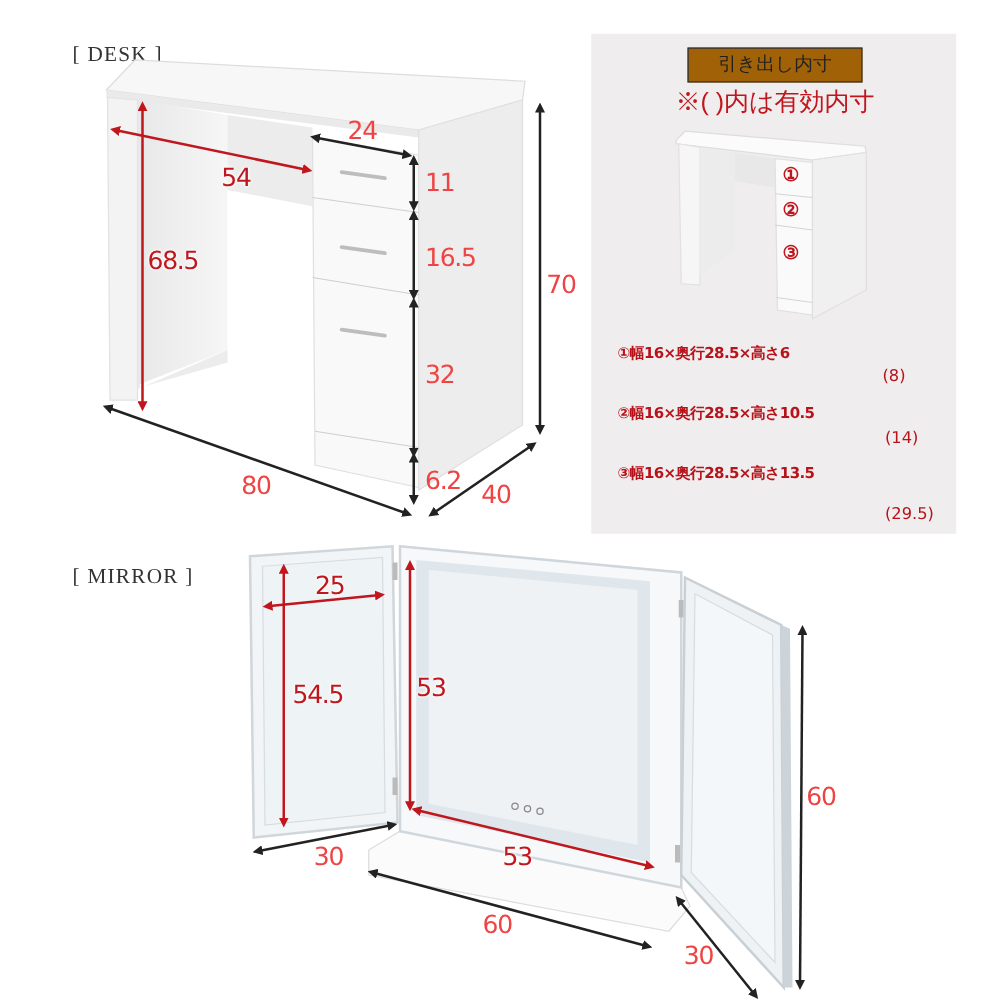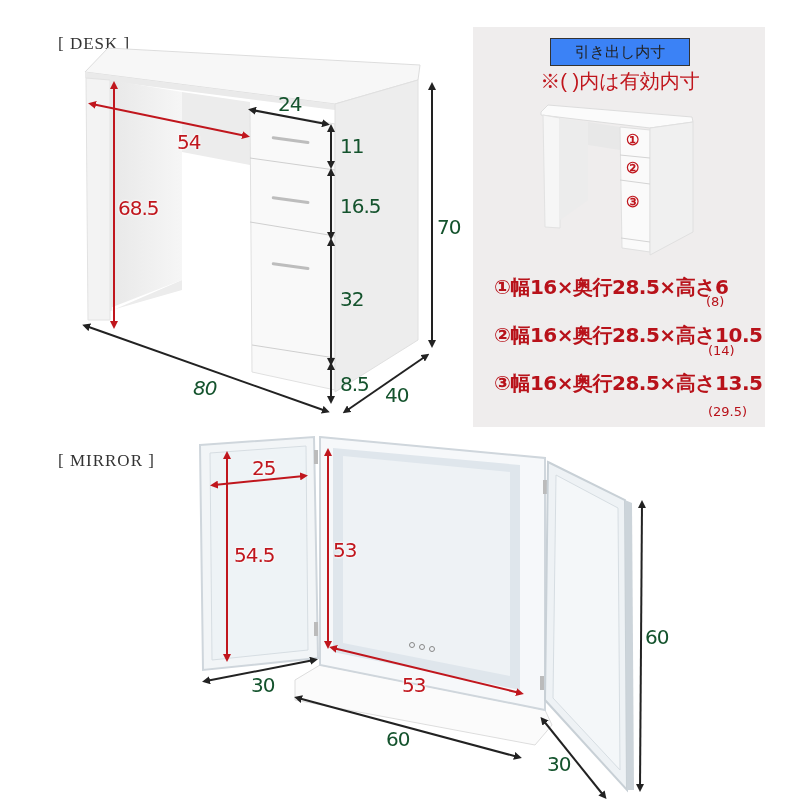--- a/index.html
+++ b/index.html
@@ -1,24 +1,24 @@
 <!DOCTYPE html>
 <html><head>
 <meta charset="utf-8">
 <style>
   html,body{margin:0;padding:0;background:#fff;}
   body{width:800px;height:800px;position:relative;overflow:hidden;font-family:"Liberation Sans",sans-serif;}
   .abs{position:absolute;}
   .section-title{font-family:"Liberation Serif",serif;font-size:17px;color:#333;letter-spacing:1px;margin-left:16px;}
-  .dim{font-family:"DejaVu Sans",sans-serif;font-size:20px;color:#14532d;white-space:nowrap;letter-spacing:-1px;}
+  .dim{font-family:"DejaVu Sans",sans-serif;font-size:20px;color:#ef4444;white-space:nowrap;letter-spacing:-1px;}
   .dim.red{color:#c0161d;text-shadow:0 0 3px #fff,0 0 3px #fff;}
   .panel{left:473px;top:27px;width:292px;height:400px;background:#efeded;}
-  .panel-title{left:550px;top:38px;width:138px;height:26px;border:1px solid #333;background:#3b82f6;text-align:center;line-height:26px;font-size:15px;color:#222;}
+  .panel-title{left:550px;top:38px;width:138px;height:26px;border:1px solid #333;background:#a16207;text-align:center;line-height:26px;font-size:15px;color:#222;}
   .panel-note{left:520px;top:68px;width:200px;text-align:center;font-size:20px;color:#c0161d;}
-  .spec{font-family:"DejaVu Sans",sans-serif;font-weight:bold;font-size:20px;color:#b8121a;white-space:nowrap;letter-spacing:-0.5px;}
+  .spec{font-family:"DejaVu Sans",sans-serif;font-weight:bold;font-size:12px;color:#b8121a;white-space:nowrap;letter-spacing:-0.5px;}
   .spec-sub{font-family:"DejaVu Sans",sans-serif;font-size:13px;color:#b8121a;white-space:nowrap;}
   svg{position:absolute;left:0;top:0;}
 </style>
 </head>
 <body>
 
 <div class="abs section-title" style="left:42px;top:34px;">[ DESK ]</div>
 
 <svg width="800" height="800">
   <defs>
@@ -105,23 +105,23 @@
     <line x1="642" y1="504" x2="640" y2="788" stroke="#222" stroke-width="2" marker-start="url(#ah)" marker-end="url(#ah)"></line>
   </g>
 </svg>
 
 <div class="abs dim red" style="left:177px;top:130px;">54</div>
 <div class="abs dim red" style="left:118px;top:196px;">68.5</div>
 <div class="abs dim" style="left:278px;top:92px;">24</div>
 <div class="abs dim" style="left:340px;top:134px;">11</div>
 <div class="abs dim" style="left:340px;top:194px;">16.5</div>
 <div class="abs dim" style="left:340px;top:287px;">32</div>
-<div class="abs dim" style="left:340px;top:372px;">8.5</div>
+<div class="abs dim" style="left:340px;top:372px;">6.2</div>
 <div class="abs dim" style="left:437px;top:215px;">70</div>
-<div class="abs dim" style="left:193px;top:376px;font-style:italic;">80</div>
+<div class="abs dim" style="left:193px;top:376px;">80</div>
 <div class="abs dim" style="left:385px;top:383px;">40</div>
 
 <div class="abs panel"></div>
 <div class="abs panel-title">引き出し内寸</div>
 <div class="abs panel-note">※( )内は有効内寸</div>
 
 <svg width="800" height="800" style="pointer-events:none">
   <polygon points="541,112 548,105 692,117 693,122 650,128 541,115" fill="#fbfbfb" stroke="#ddd"></polygon>
   <polygon points="543,115 560,118 560,228 545,227" fill="#f6f6f6" stroke="#e2e2e2"></polygon>
   <polygon points="560,118 588,122 588,200 560,220" fill="#ececec"></polygon>

